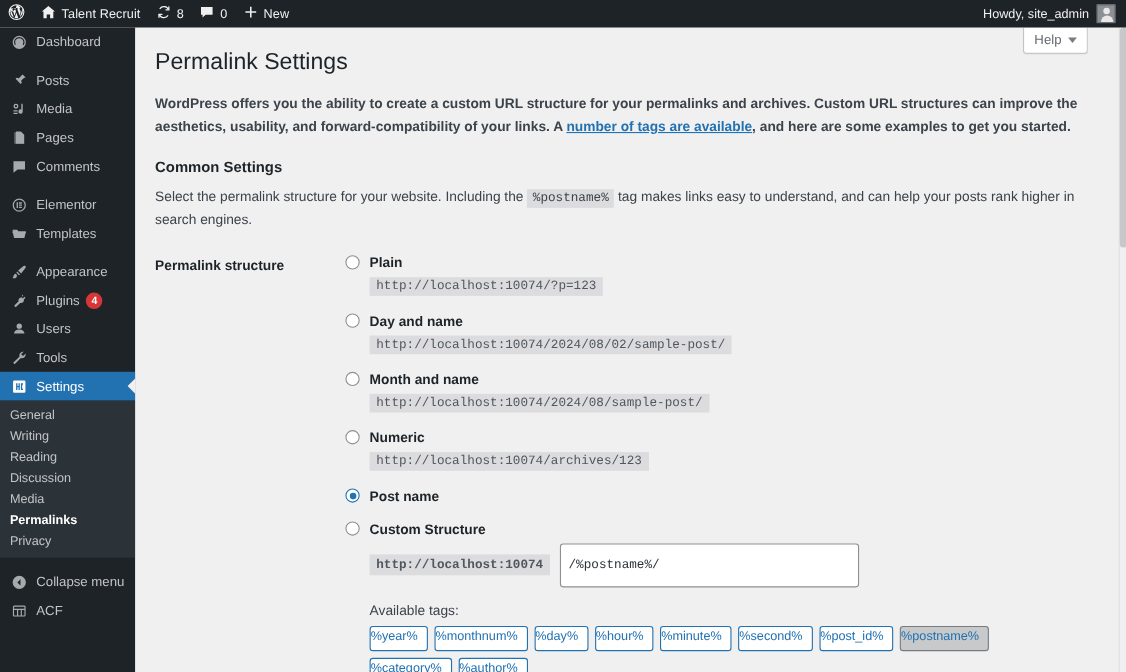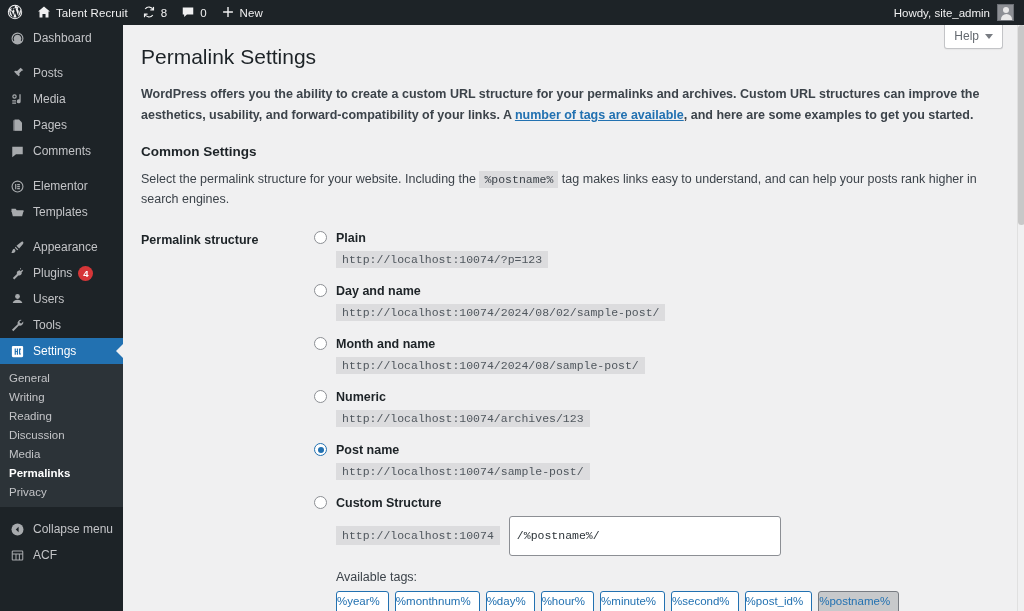--- a/index.html
+++ b/index.html
@@ -95,21 +95,21 @@
 
   
   #content {
     position: absolute; top: 25px; left: 123px;
     width: 894px; height: 586px;
     background: #f0f0f1;
     overflow: hidden;
   }
   #content-inner { padding: 10px 20px 0 18px; position: relative; }
 
-  .help-wrap { position: absolute; right: 14px; top: 0px; }
+  .help-wrap { position: absolute; right: 28px; top: 0px; }
   .help-btn {
     display: inline-flex; align-items: center; gap: 6px;
     background: #fff; border: 1px solid #c3c4c7; border-top: none;
     border-radius: 0 0 3px 3px;
     padding: 4px 9px 5px 9px;
     font-size: 12px; color: #646970;
     box-shadow: 0 1px 1px rgba(0,0,0,.04);
   }
   .caret-dn {
     width: 0; height: 0;
@@ -168,21 +168,21 @@
     display: inline-block;
     background: #dcdcde; color: #50575e;
     font-family: "Liberation Mono", monospace;
     font-size: 11.5px;
     padding: 2px 6px;
   }
   .custom-line { display: flex; align-items: center; margin: 6px 0 0 22px; gap: 9px; }
   .custom-prefix {
     background: #dcdcde; color: #50575e;
     font-family: "Liberation Mono", monospace;
-    font-size: 11.5px; padding: 3px 6px;
+    font-size: 11.5px; padding: 3px 6px; font-weight: bold;
   }
   input.struct-input {
     width: 272px; height: 40px;
     border: 1px solid #8c8f94; border-radius: 3px;
     background: #fff; color: #2c3338;
     font-family: "Liberation Mono", monospace;
     font-size: 11.5px;
     padding: 0 7px;
   }
 
@@ -482,21 +482,20 @@
             <span class="opt-label">Numeric</span>
           </div>
           <div class="opt-url">http://localhost:10074/archives/123</div>
         </div>
 
         <div class="opt-row">
           <div class="opt-head">
             <span class="radio checked"></span>
             <span class="opt-label">Post name</span>
           </div>
-          <div class="opt-url">http://localhost:10074/sample-post/</div>
         </div>
 
         <div class="opt-row">
           <div class="opt-head">
             <span class="radio"></span>
             <span class="opt-label">Custom Structure</span>
           </div>
           <div class="custom-line">
             <span class="custom-prefix">http://localhost:10074</span>
             <input class="struct-input" type="text" value="/%postname%/" style="">

